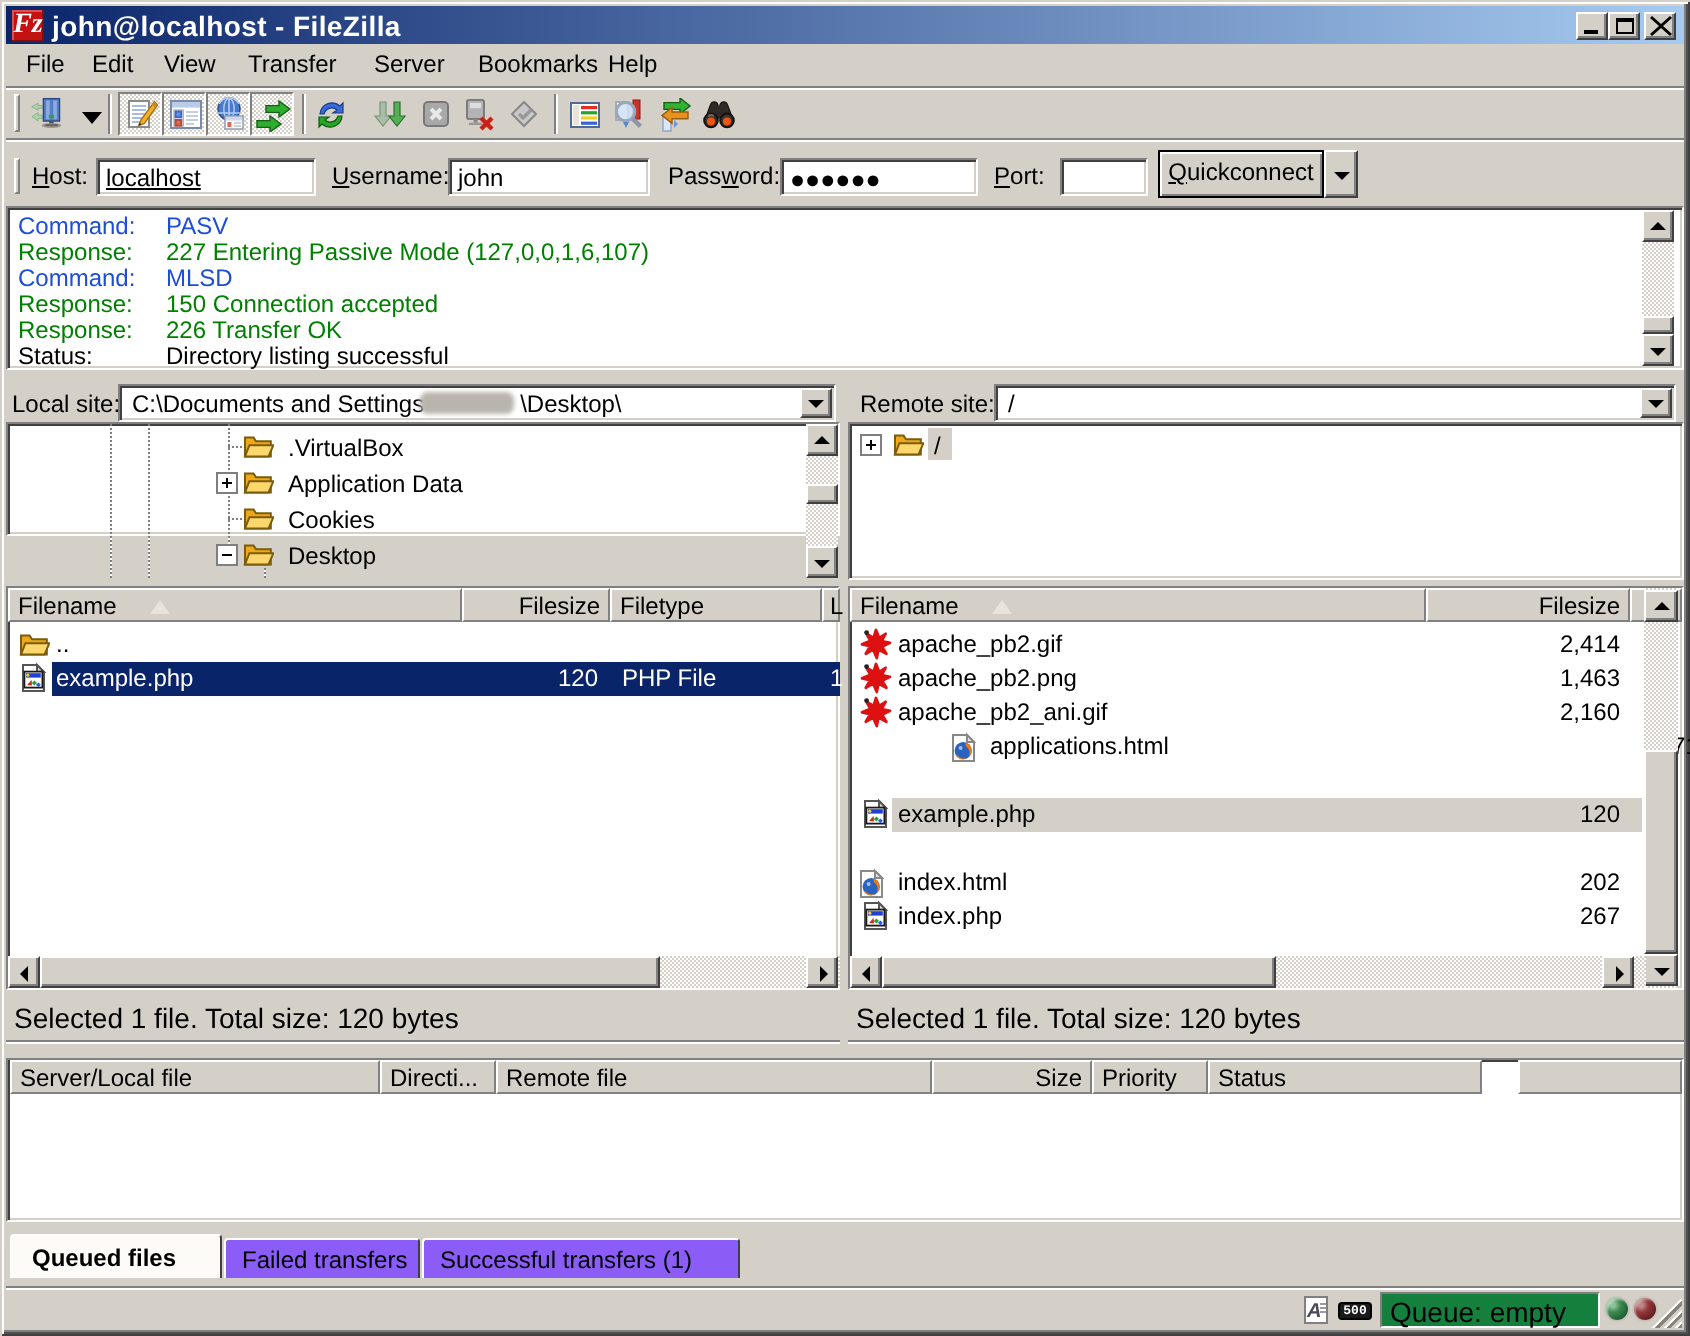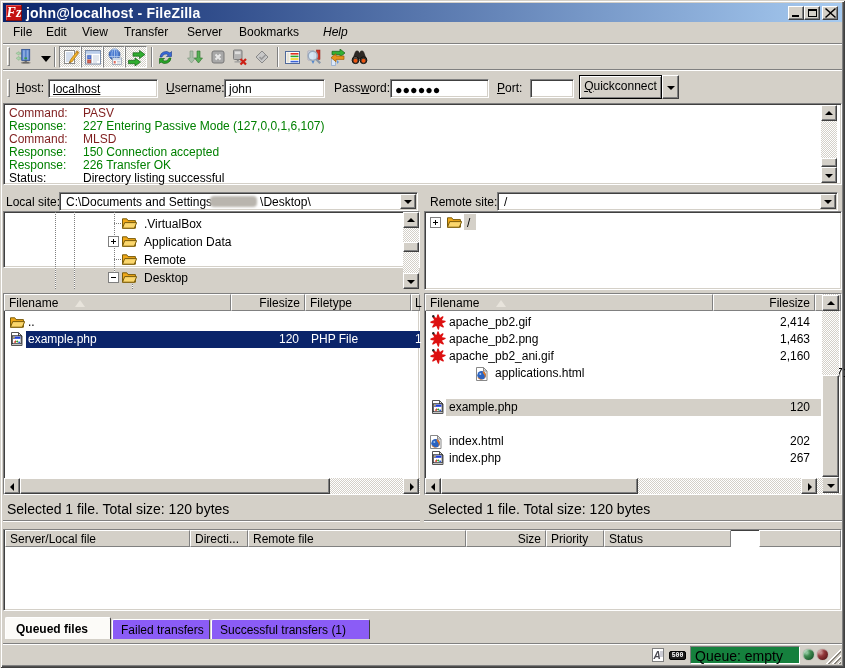--- a/index.html
+++ b/index.html
@@ -40,21 +40,21 @@
 
 
 #qc { position:absolute; left:3px; top:69px; width:839px; height:33px; border-top:1px solid #808080; box-shadow: inset 0 1px 0 #fff; }
 #qc .lbl { position:absolute; top:11px; }
 .field { position:absolute; top:9px; height:19px; border:1px solid; border-color:#808080 #fff #fff #808080; box-shadow: inset 1px 1px 0 #404040, inset -1px -1px 0 #d4d0c8; background:#fff; font-size:12px; padding:2px 0 0 4px; }
 
 
 #log { position:absolute; left:3px; top:103px; width:839px; height:82px; }
 #log .row { position:absolute; left:5px; }
 #log .lab { display:inline-block; width:74px; }
-.c-cmd { color:#7f1d1d; }
+.c-cmd { color:#1d4ed8; }
 .c-resp { color:#008000; }
 .combo { position:absolute; height:19px; border:1px solid; border-color:#808080 #fff #fff #808080; box-shadow: inset 1px 1px 0 #404040, inset -1px -1px 0 #d4d0c8; background:#fff; padding:2px 0 0 6px; }
 .combobtn { position:absolute; width:16px; height:15px; background:#d4d0c8; border:1px solid; border-color:#fff #404040 #404040 #fff; box-shadow: inset -1px -1px 0 #808080; }
 
 
 .whitebox { position:absolute; border:1px solid; border-color:#808080 #fff #fff #808080; box-shadow: inset 1px 1px 0 #404040, inset -1px -1px 0 #d4d0c8; background:#fff; }
 .sbbtn { position:absolute; width:16px; height:16px; background:#d4d0c8; border:1px solid; border-color:#fff #404040 #404040 #fff; box-shadow: inset -1px -1px 0 #808080; }
 .sbthumb { position:absolute; background:#d4d0c8; border:1px solid; border-color:#fff #404040 #404040 #fff; box-shadow: inset -1px -1px 0 #808080; }
 .hdrcell { position:absolute; top:0; height:17px; border:1px solid; border-color:#fff #808080 #808080 #fff; background:#d4d0c8; padding:1px 0 0 4px; }
 .listrow { position:absolute; height:17px; }
@@ -133,21 +133,21 @@
       </svg>
   </div>
 
   <div id="menubar">
     <span style="left:10px;">File</span>
     <span style="left:43px;">Edit</span>
     <span style="left:79px;">View</span>
     <span style="left:121px;">Transfer</span>
     <span style="left:184px;">Server</span>
     <span style="left:236px;">Bookmarks</span>
-    <span style="left:320px;font-style:italic;">Help</span>
+    <span style="left:301px;">Help</span>
   </div>
 
   <div id="toolbar">
     <div class="grip" style="left:4px; top:3px; height:19px;"></div>
 
     <svg class="ticon" style="left:12px; top:4px;" width="19" height="18" viewBox="0 0 19 18">
       <path d="M1 5.5 l3.5-2 v1.3 h2.2 v1.6 L4.5 6.2 v1.3 z" fill="#aed4ae" stroke="#7fae7f" stroke-width=".5"></path>
       <path d="M1.2 11 l3.3-2.2 v1.4 h2.4 v1.8 h-2.4 v1.4 z" fill="#aed4ae" stroke="#7fae7f" stroke-width=".5"></path>
       <rect x="7.5" y="1" width="9" height="12.5" fill="#5580c8" stroke="#2a4a88" stroke-width=".8"></rect>
       <rect x="9" y="2" width="2" height="10.5" fill="#8cace0"></rect>
@@ -326,21 +326,21 @@
         <div class="h"></div>
         <div class="v"></div>
       </div>
     <svg class="abs" style="left:117px; top:21px;" width="16" height="16">
         <use href="#folder"></use>
       </svg>
     <span class="abs" style="left:140px; top:23px;">Application Data</span>
     <svg class="abs" style="left:117px; top:39px;" width="16" height="16">
         <use href="#folder"></use>
       </svg>
-    <span class="abs" style="left:140px; top:41px;">Remote</span>
+    <span class="abs" style="left:140px; top:41px;">Cookies</span>
     <div class="expbox" style="left:104px; top:60px;">
         <div class="h"></div>
       </div>
     <svg class="abs" style="left:117px; top:57px;" width="16" height="16">
         <use href="#folder"></use>
       </svg>
     <span class="abs" style="left:140px; top:59px;">Desktop</span>
 
     <div class="abs dither" style="left:399px; top:0; width:16px; height:77px;"></div>
     <div class="sbbtn" style="left:399px; top:0;">
@@ -480,21 +480,21 @@
   <div class="abs" style="left:424px; top:497px; width:418px; height:24px; border-bottom:1px solid #808080; box-shadow:0 1px 0 #fff;">
     <span class="abs" style="left:4px; top:4px; font-size:14px;">Selected 1 file. Total size: 120 bytes</span>
   </div>
 
   <div class="whitebox" id="queue" style="left:3px; top:529px; width:839px; height:82px;">
     <div class="hdrcell" style="left:1px;   width:185px;">Server/Local file</div>
     <div class="hdrcell" style="left:186px; width:58px;">Directi...</div>
     <div class="hdrcell" style="left:244px; width:218px;">Remote file</div>
     <div class="hdrcell" style="left:462px; width:80px; text-align:right; padding-right:4px;">Size</div>
     <div class="hdrcell" style="left:542px; width:58px;">Priority</div>
-    <div class="hdrcell" style="left:600px; width:127px;">Status</div>
+    <div class="hdrcell" style="left:600px; width:137px;">Status</div>
     <div class="hdrcell" style="left:755px; width:82px;"></div>
   </div>
 
   <div id="tabs">
     <div class="tab" style="left:5px; top:617px; width:106px; height:22px; background:#fcfbf8; font-weight:bold;">
       <span class="abs" style="left:10px; top:4px;">Queued files</span>
     </div>
     <div class="tab" style="left:112px; top:619px; width:98px; height:20px;">
       <span class="abs" style="left:8px; top:3px;">Failed transfers</span>
     </div>

